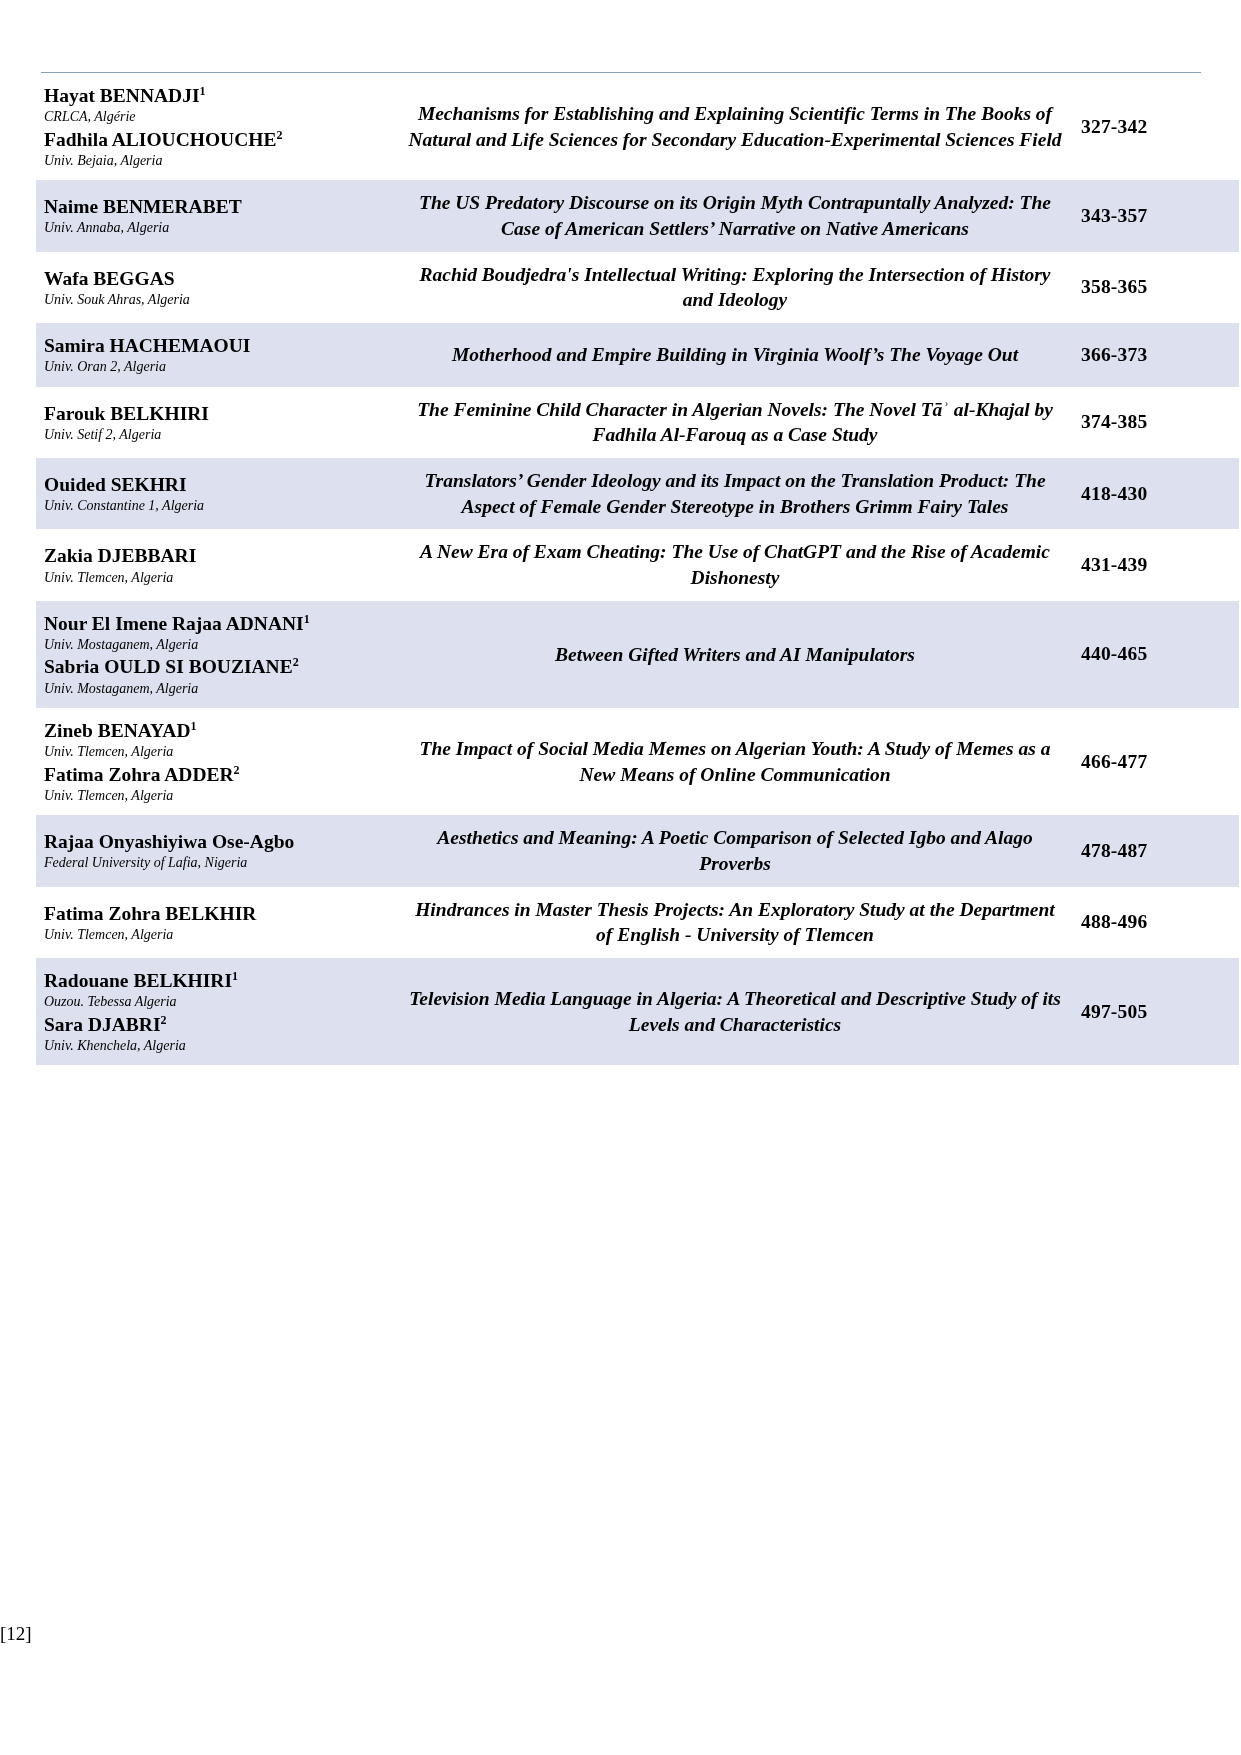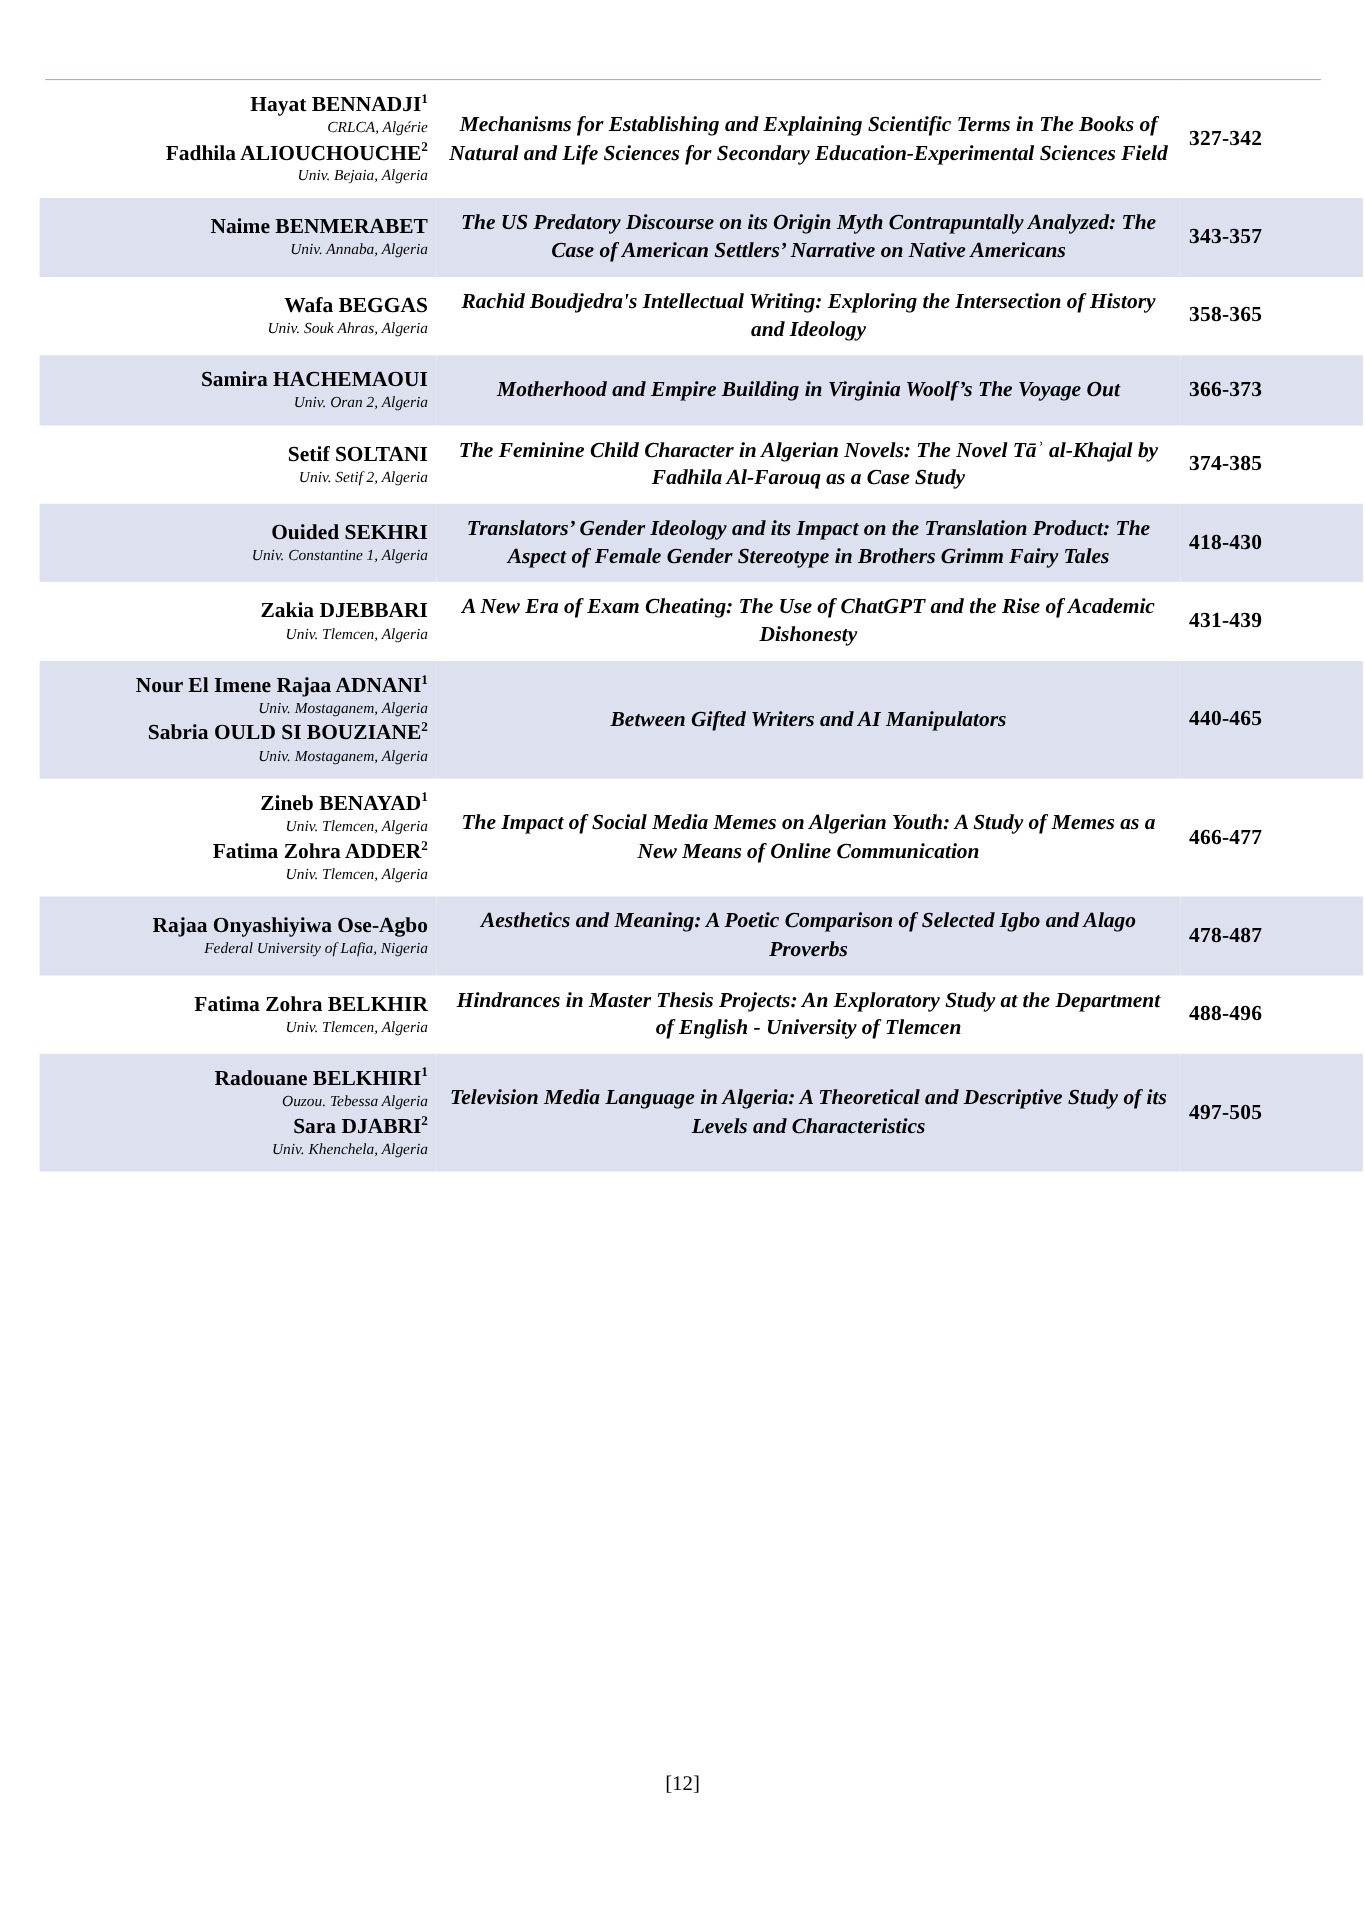--- a/index.html
+++ b/index.html
@@ -41,21 +41,21 @@
   tr.shaded td {
     background: #dde1ef;
   }
   tr.plain td {
     background: #ffffff;
   }
   td.authors {
     width: 345px;
     padding-left: 14px;
     padding-right: 6px;
-    text-align: right;
+    text-align: left;
     vertical-align: middle;
   }
   td.title {
     width: 660px;
     text-align: center;
     font-style: italic;
     font-weight: bold;
     font-size: 19.5px;
     line-height: 1.32;
     padding-left: 14px;
@@ -86,22 +86,22 @@
     vertical-align: super;
     line-height: 0;
   }
   td.title, td.pages {
     border-left: 1px solid #b9c0d4;
   }
   .footer {
     position: absolute;
     left: 0;
     right: 0;
-    bottom: 122px;
-    text-align: center;
+    bottom: 110px;
+    text-align: left;
     font-size: 19px;
     font-family: "Liberation Serif", serif;
   }
 </style>
 </head>
 <body>
 
 <div class="page">
   <div class="top-rule"></div>
   <table class="toc">
@@ -135,21 +135,21 @@
         <tr class="shaded">
           <td class="authors">
             <span class="auth-name">Samira HACHEMAOUI</span>
             <span class="auth-aff">Univ. Oran 2, Algeria</span>
           </td>
           <td class="title">Motherhood and Empire Building in Virginia Woolf’s The Voyage Out</td>
           <td class="pages">366-373</td>
         </tr>
         <tr class="plain">
           <td class="authors">
-            <span class="auth-name">Setif SOLTANI</span>
+            <span class="auth-name">Farouk BELKHIRI</span>
             <span class="auth-aff">Univ. Setif 2, Algeria</span>
           </td>
           <td class="title">The Feminine Child Character in Algerian Novels: The Novel Tāʾ al-Khajal by Fadhila Al-Farouq as a Case Study</td>
           <td class="pages">374-385</td>
         </tr>
         <tr class="shaded">
           <td class="authors">
             <span class="auth-name">Ouided SEKHRI</span>
             <span class="auth-aff">Univ. Constantine 1, Algeria</span>
           </td>

